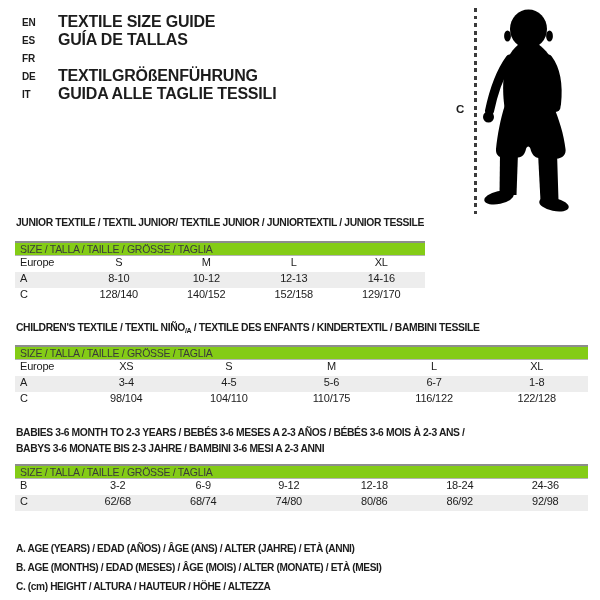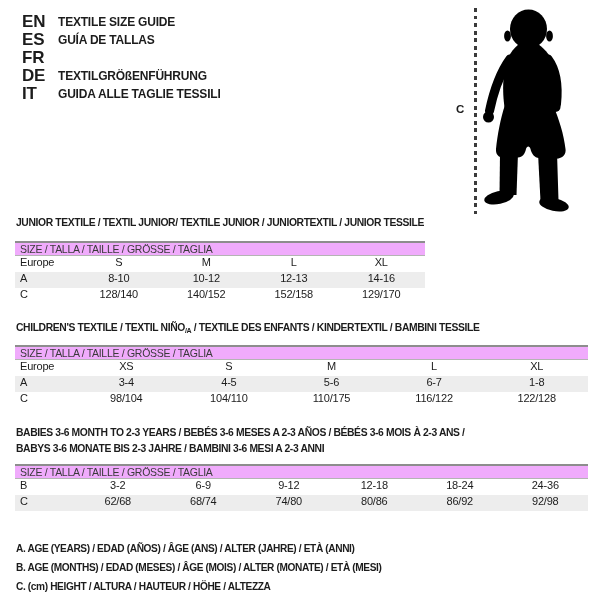--- a/index.html
+++ b/index.html
@@ -3,22 +3,22 @@
 <meta charset="utf-8">
 <style>
   html,body { margin:0; padding:0; background:#ffffff; }
   .page {
     position:relative; width:600px; height:600px; background:#ffffff;
     font-family:"Liberation Sans", sans-serif; color:#1c1c1c; overflow:hidden;
   }
   
   .lang-block { position:absolute; left:22px; top:13px; }
   .lang-row { display:flex; height:18px; align-items:center; }
-  .lang-code { width:36px; font-weight:bold; font-size:17px; letter-spacing:-0.2px; }
-  .lang-title { font-weight:bold; font-size:12px; letter-spacing:-0.2px; white-space:nowrap; }
+  .lang-code { width:36px; font-weight:bold; font-size:10px; letter-spacing:-0.2px; }
+  .lang-title { font-weight:bold; font-size:16px; letter-spacing:-0.2px; white-space:nowrap; }
 
   
   .measure-line {
     position:absolute; left:474px; top:8px; width:2.5px; height:206px;
     background:repeating-linear-gradient(to bottom, #3b3b3b 0 4px, transparent 4px 7.5px);
   }
   .figure-label { position:absolute; left:456px; top:103px; font-weight:bold; font-size:11.5px; }
   .baby-svg { position:absolute; left:483px; top:8px; width:100px; height:206px; }
 
   
@@ -31,21 +31,21 @@
   .title-children { left:16px; top:321px; }
   .title-babies   { left:16px; top:425px; line-height:15.5px; }
   .title-babies .line { display:block; }
 
   
   .size-table { position:absolute; left:15px; }
   .table-junior   { top:241px; width:410px; }
   .table-children { top:345px; width:573px; }
   .table-babies   { top:464px; width:573px; }
   .tbar {
-    box-sizing:border-box; height:15px; background:#f0abfc;
+    box-sizing:border-box; height:15px; background:#84cc16;
     border-top:2px solid #8d8d8d; border-bottom:1px solid #b4b4b4;
     display:flex; align-items:center; padding-left:5px;
     font-size:10.5px; color:#3a3a3a; letter-spacing:-0.3px;
   }
   .trow { display:flex; height:16px; align-items:flex-start; font-size:11px; letter-spacing:-0.2px; }
   .trow.shaded { background:#ededed; }
   .tlabel { box-sizing:border-box; width:60px; padding-left:5px; }
   .tcell { flex:1; text-align:center; }
 
   

